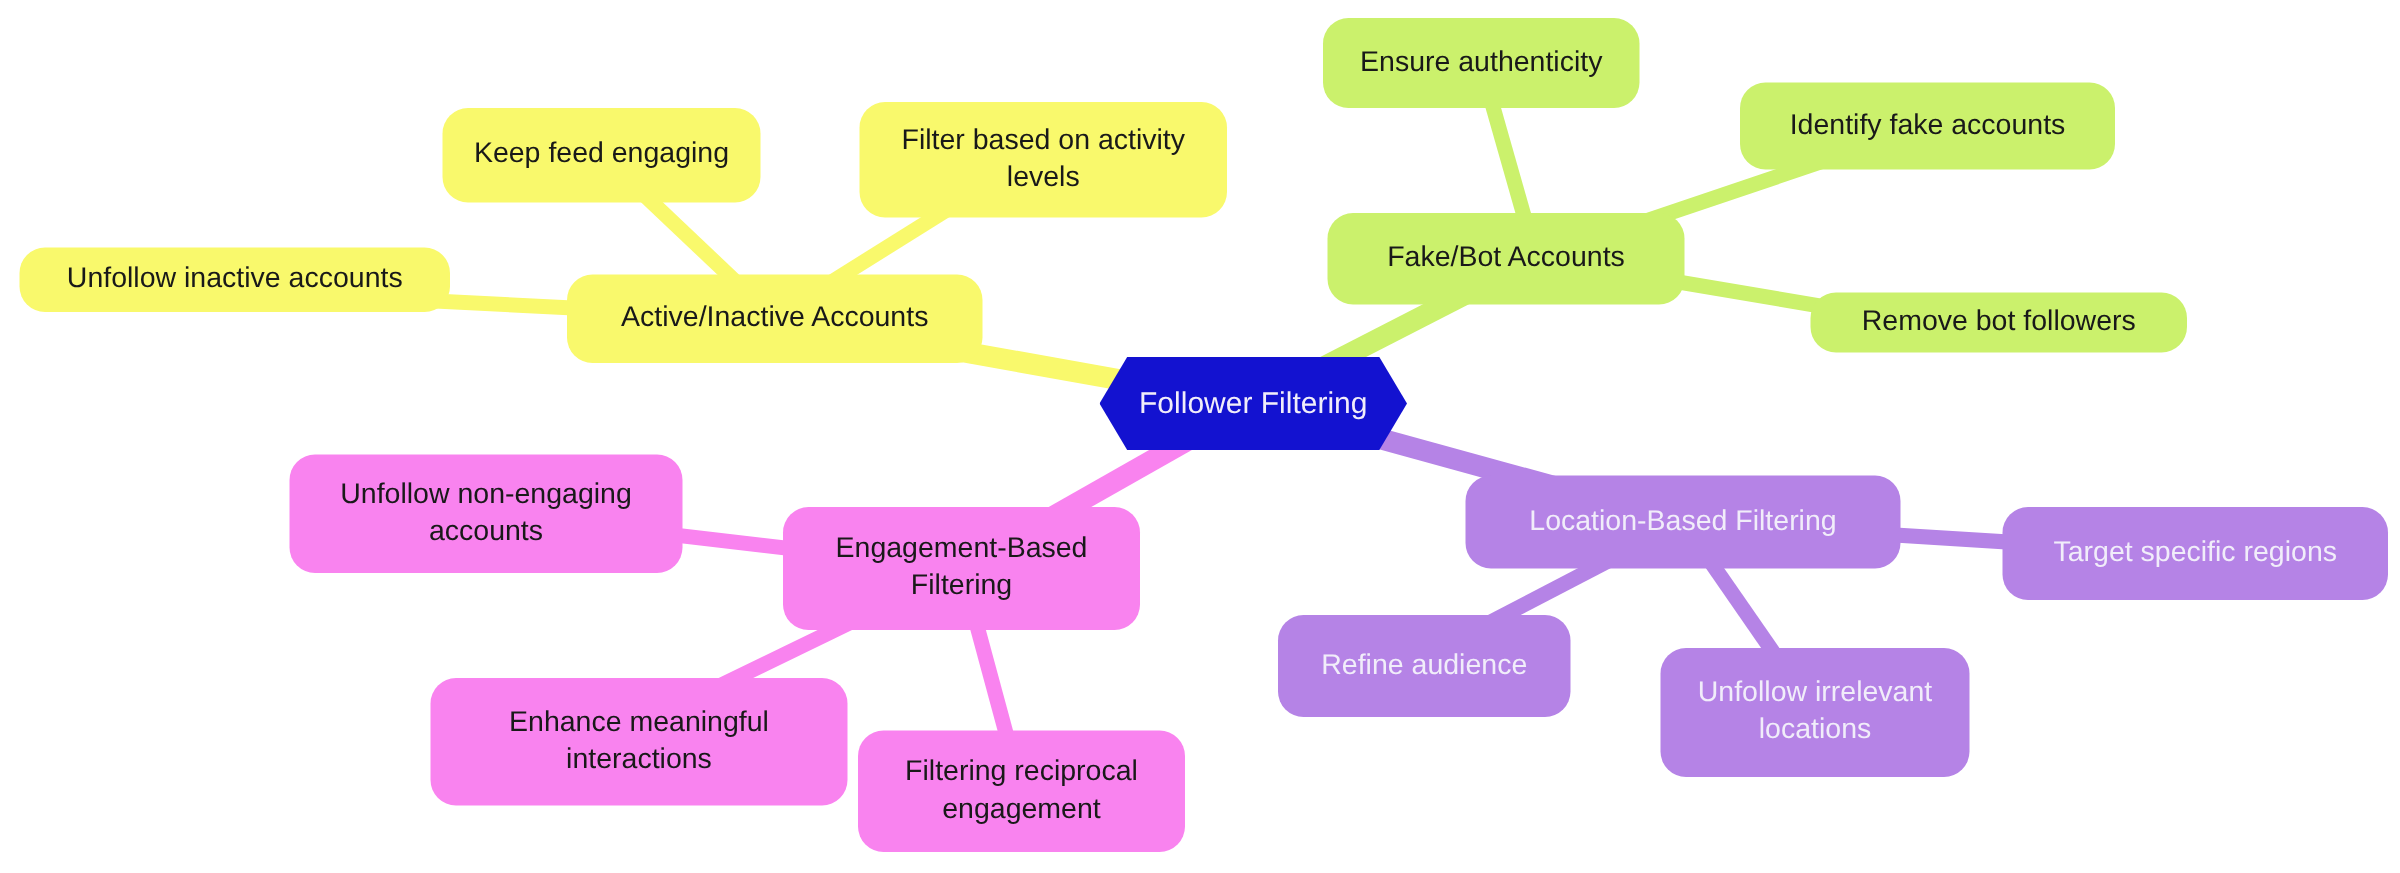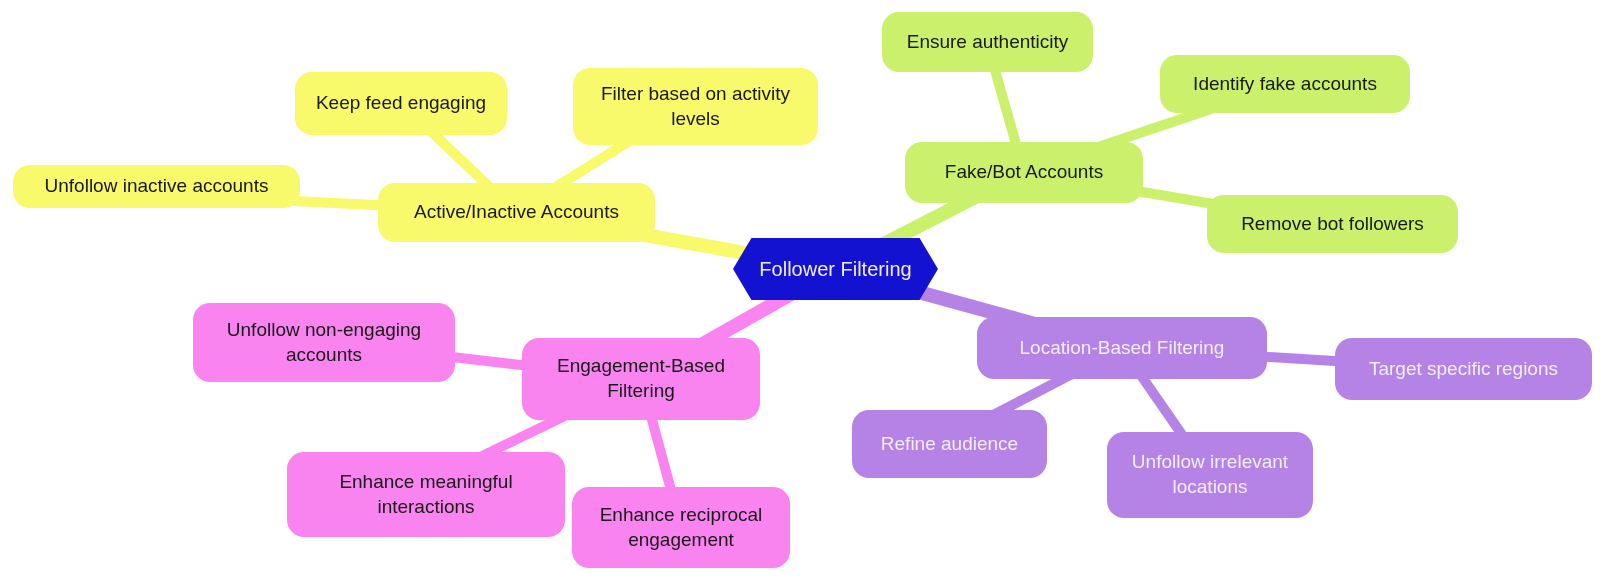--- a/index.html
+++ b/index.html
@@ -85,44 +85,44 @@
   <div class="node sec-y" style="left:378px;top:183px;width:277px;height:59px">
     <span class="lbl">Active/Inactive Accounts</span>
   </div>
   <div class="node sec-y" style="left:573px;top:68px;width:245px;height:77px">
     <span class="lbl">Filter based on activity levels</span>
   </div>
   <div class="node sec-y" style="left:13px;top:165px;width:287px;height:43px">
     <span class="lbl">Unfollow inactive accounts</span>
   </div>
 
-  <div class="node sec-g" style="left:905px;top:142px;width:238px;height:61px">
+  <div class="node sec-g" style="left:885px;top:142px;width:238px;height:61px">
     <span class="lbl">Fake/Bot Accounts</span>
   </div>
   <div class="node sec-g" style="left:882px;top:12px;width:211px;height:60px">
     <span class="lbl">Ensure authenticity</span>
   </div>
   <div class="node sec-g" style="left:1160px;top:55px;width:250px;height:58px">
     <span class="lbl">Identify fake accounts</span>
   </div>
-  <div class="node sec-g" style="left:1207px;top:195px;width:251px;height:58px">
+  <div class="node sec-g" style="left:1207px;top:195px;width:251px;height:40px">
     <span class="lbl">Remove bot followers</span>
   </div>
 
   <div class="node sec-p" style="left:522px;top:338px;width:238px;height:82px">
     <span class="lbl">Engagement-Based Filtering</span>
   </div>
   <div class="node sec-p" style="left:193px;top:303px;width:262px;height:79px">
     <span class="lbl">Unfollow non-engaging accounts</span>
   </div>
   <div class="node sec-p" style="left:287px;top:452px;width:278px;height:85px">
     <span class="lbl">Enhance meaningful interactions</span>
   </div>
   <div class="node sec-p" style="left:572px;top:487px;width:218px;height:81px">
-    <span class="lbl">Enhance reciprocal engagement</span>
+    <span class="lbl">Filtering reciprocal engagement</span>
   </div>
 
   <div class="node sec-v" style="left:977px;top:317px;width:290px;height:62px">
     <span class="lbl">Location-Based Filtering</span>
   </div>
   <div class="node sec-v" style="left:852px;top:410px;width:195px;height:68px">
     <span class="lbl">Refine audience</span>
   </div>
   <div class="node sec-v" style="left:1107px;top:432px;width:206px;height:86px">
     <span class="lbl">Unfollow irrelevant locations</span>

